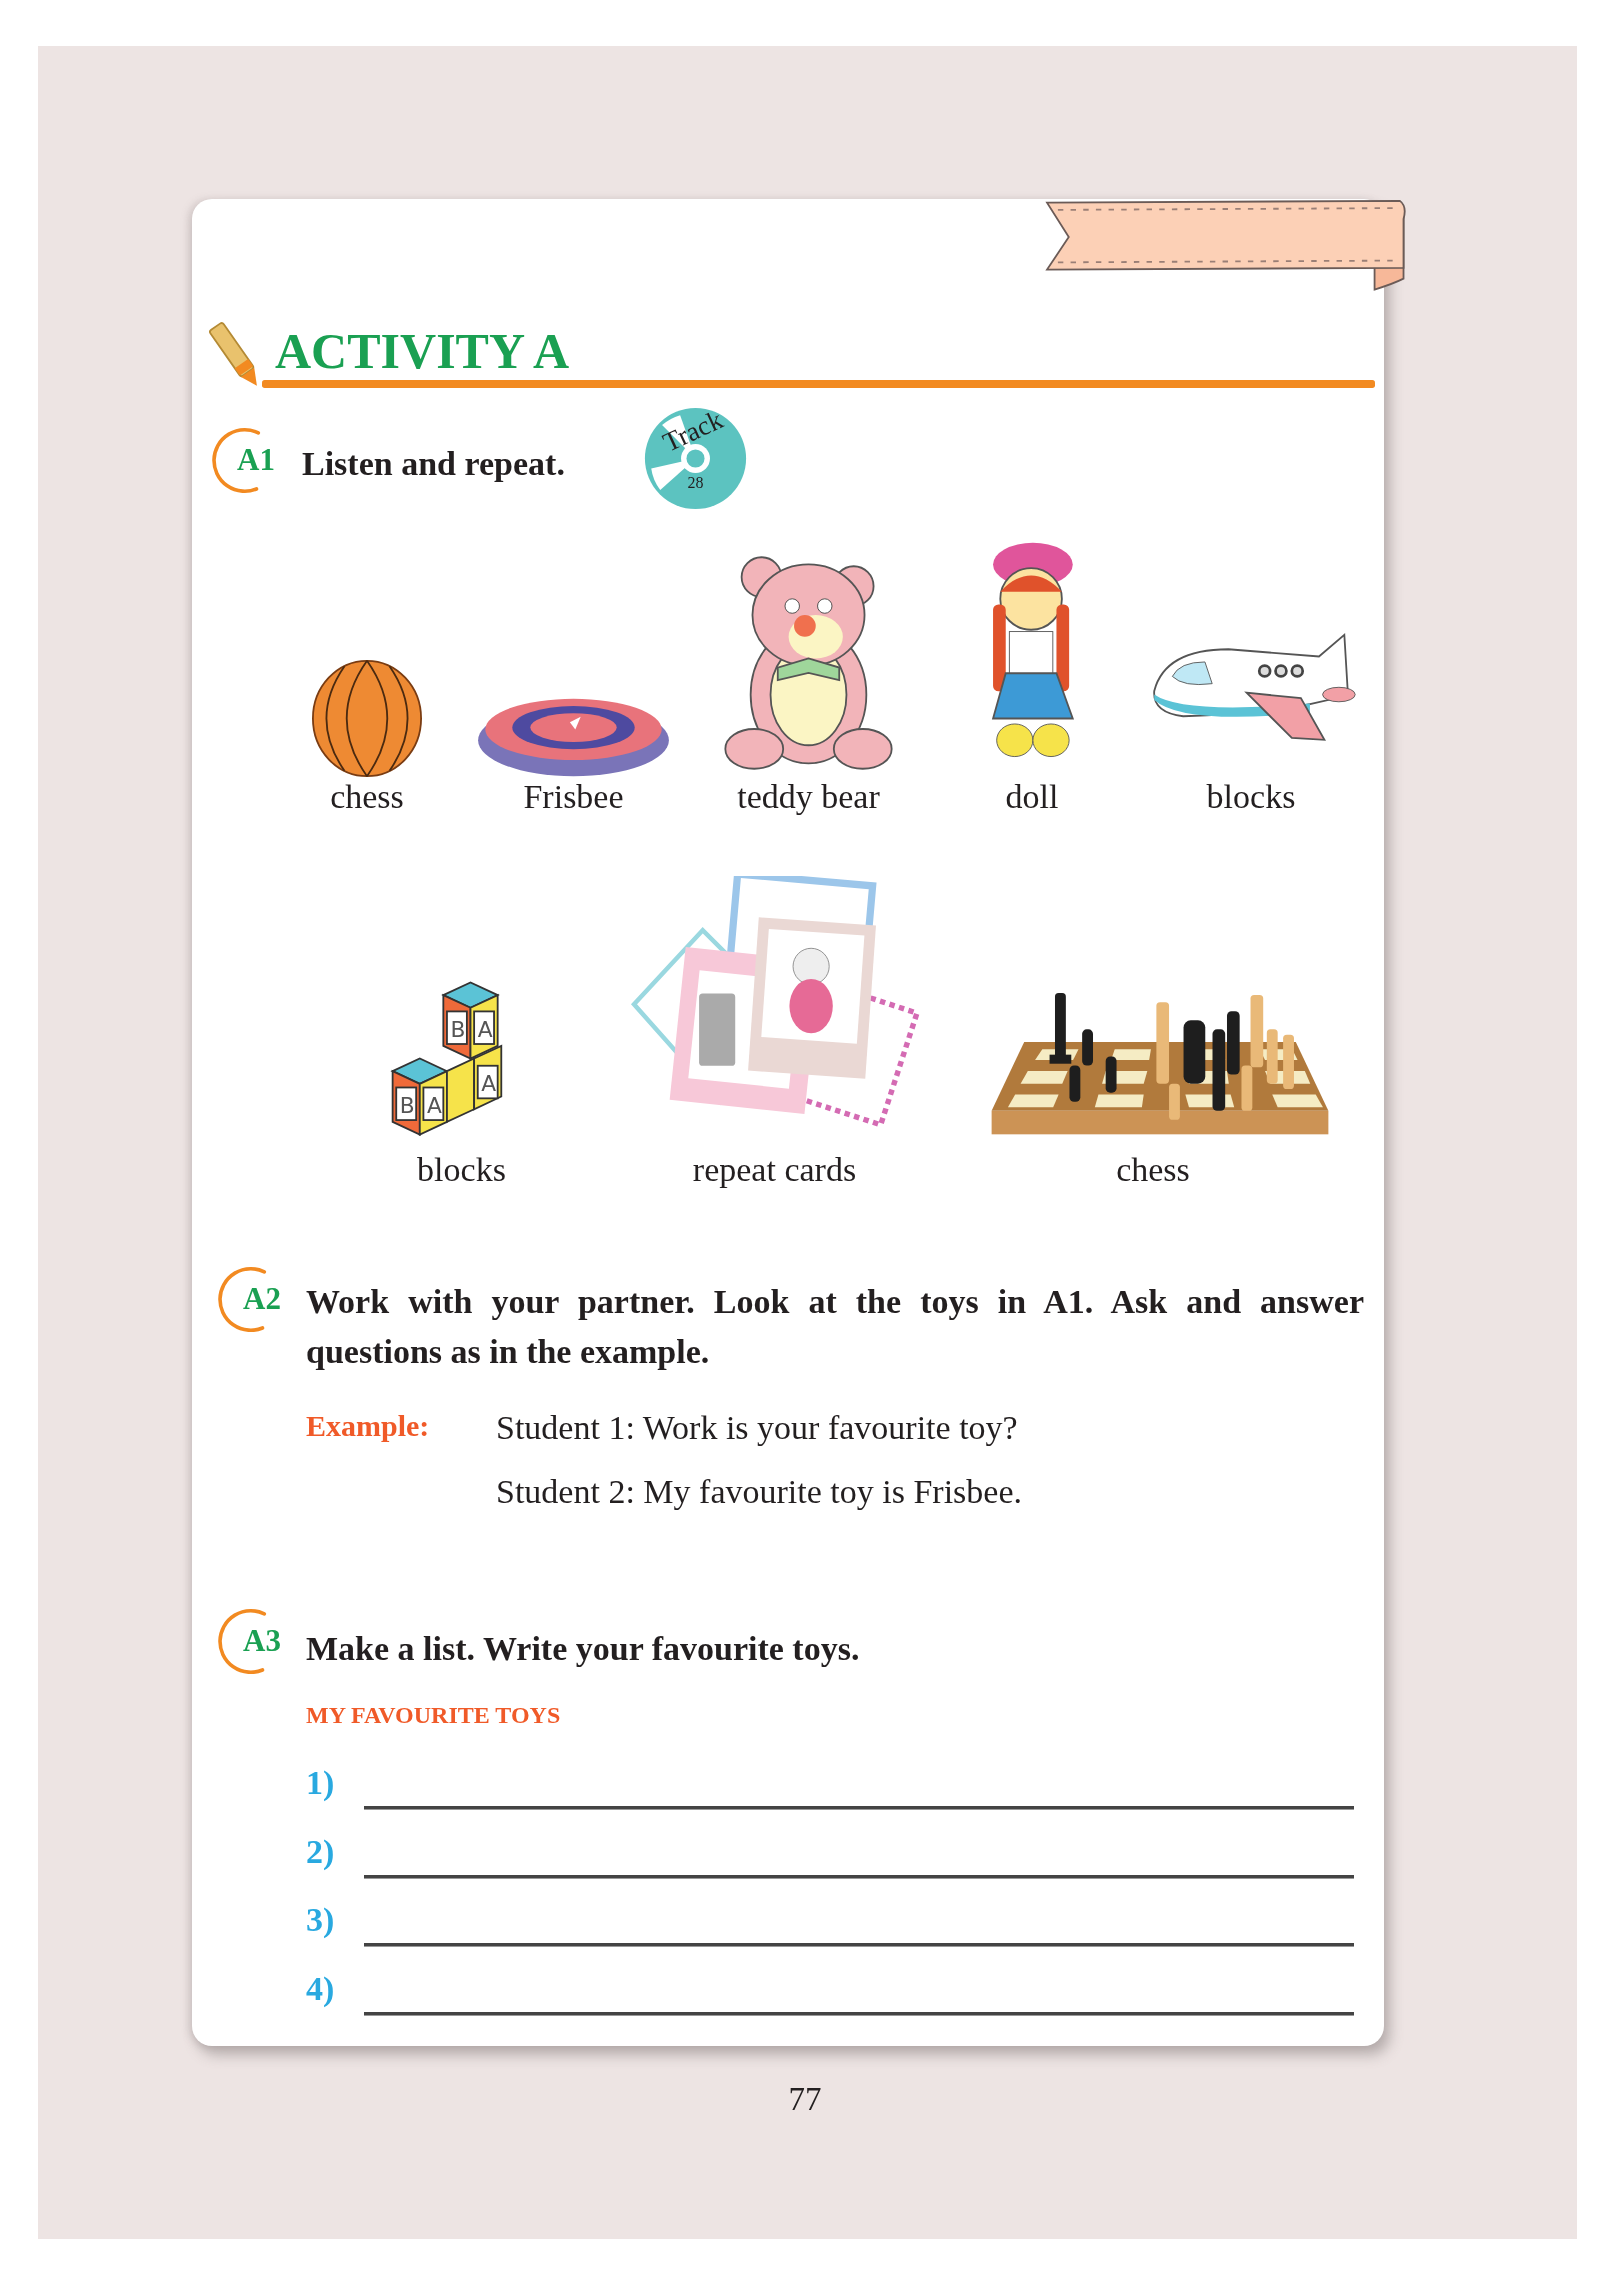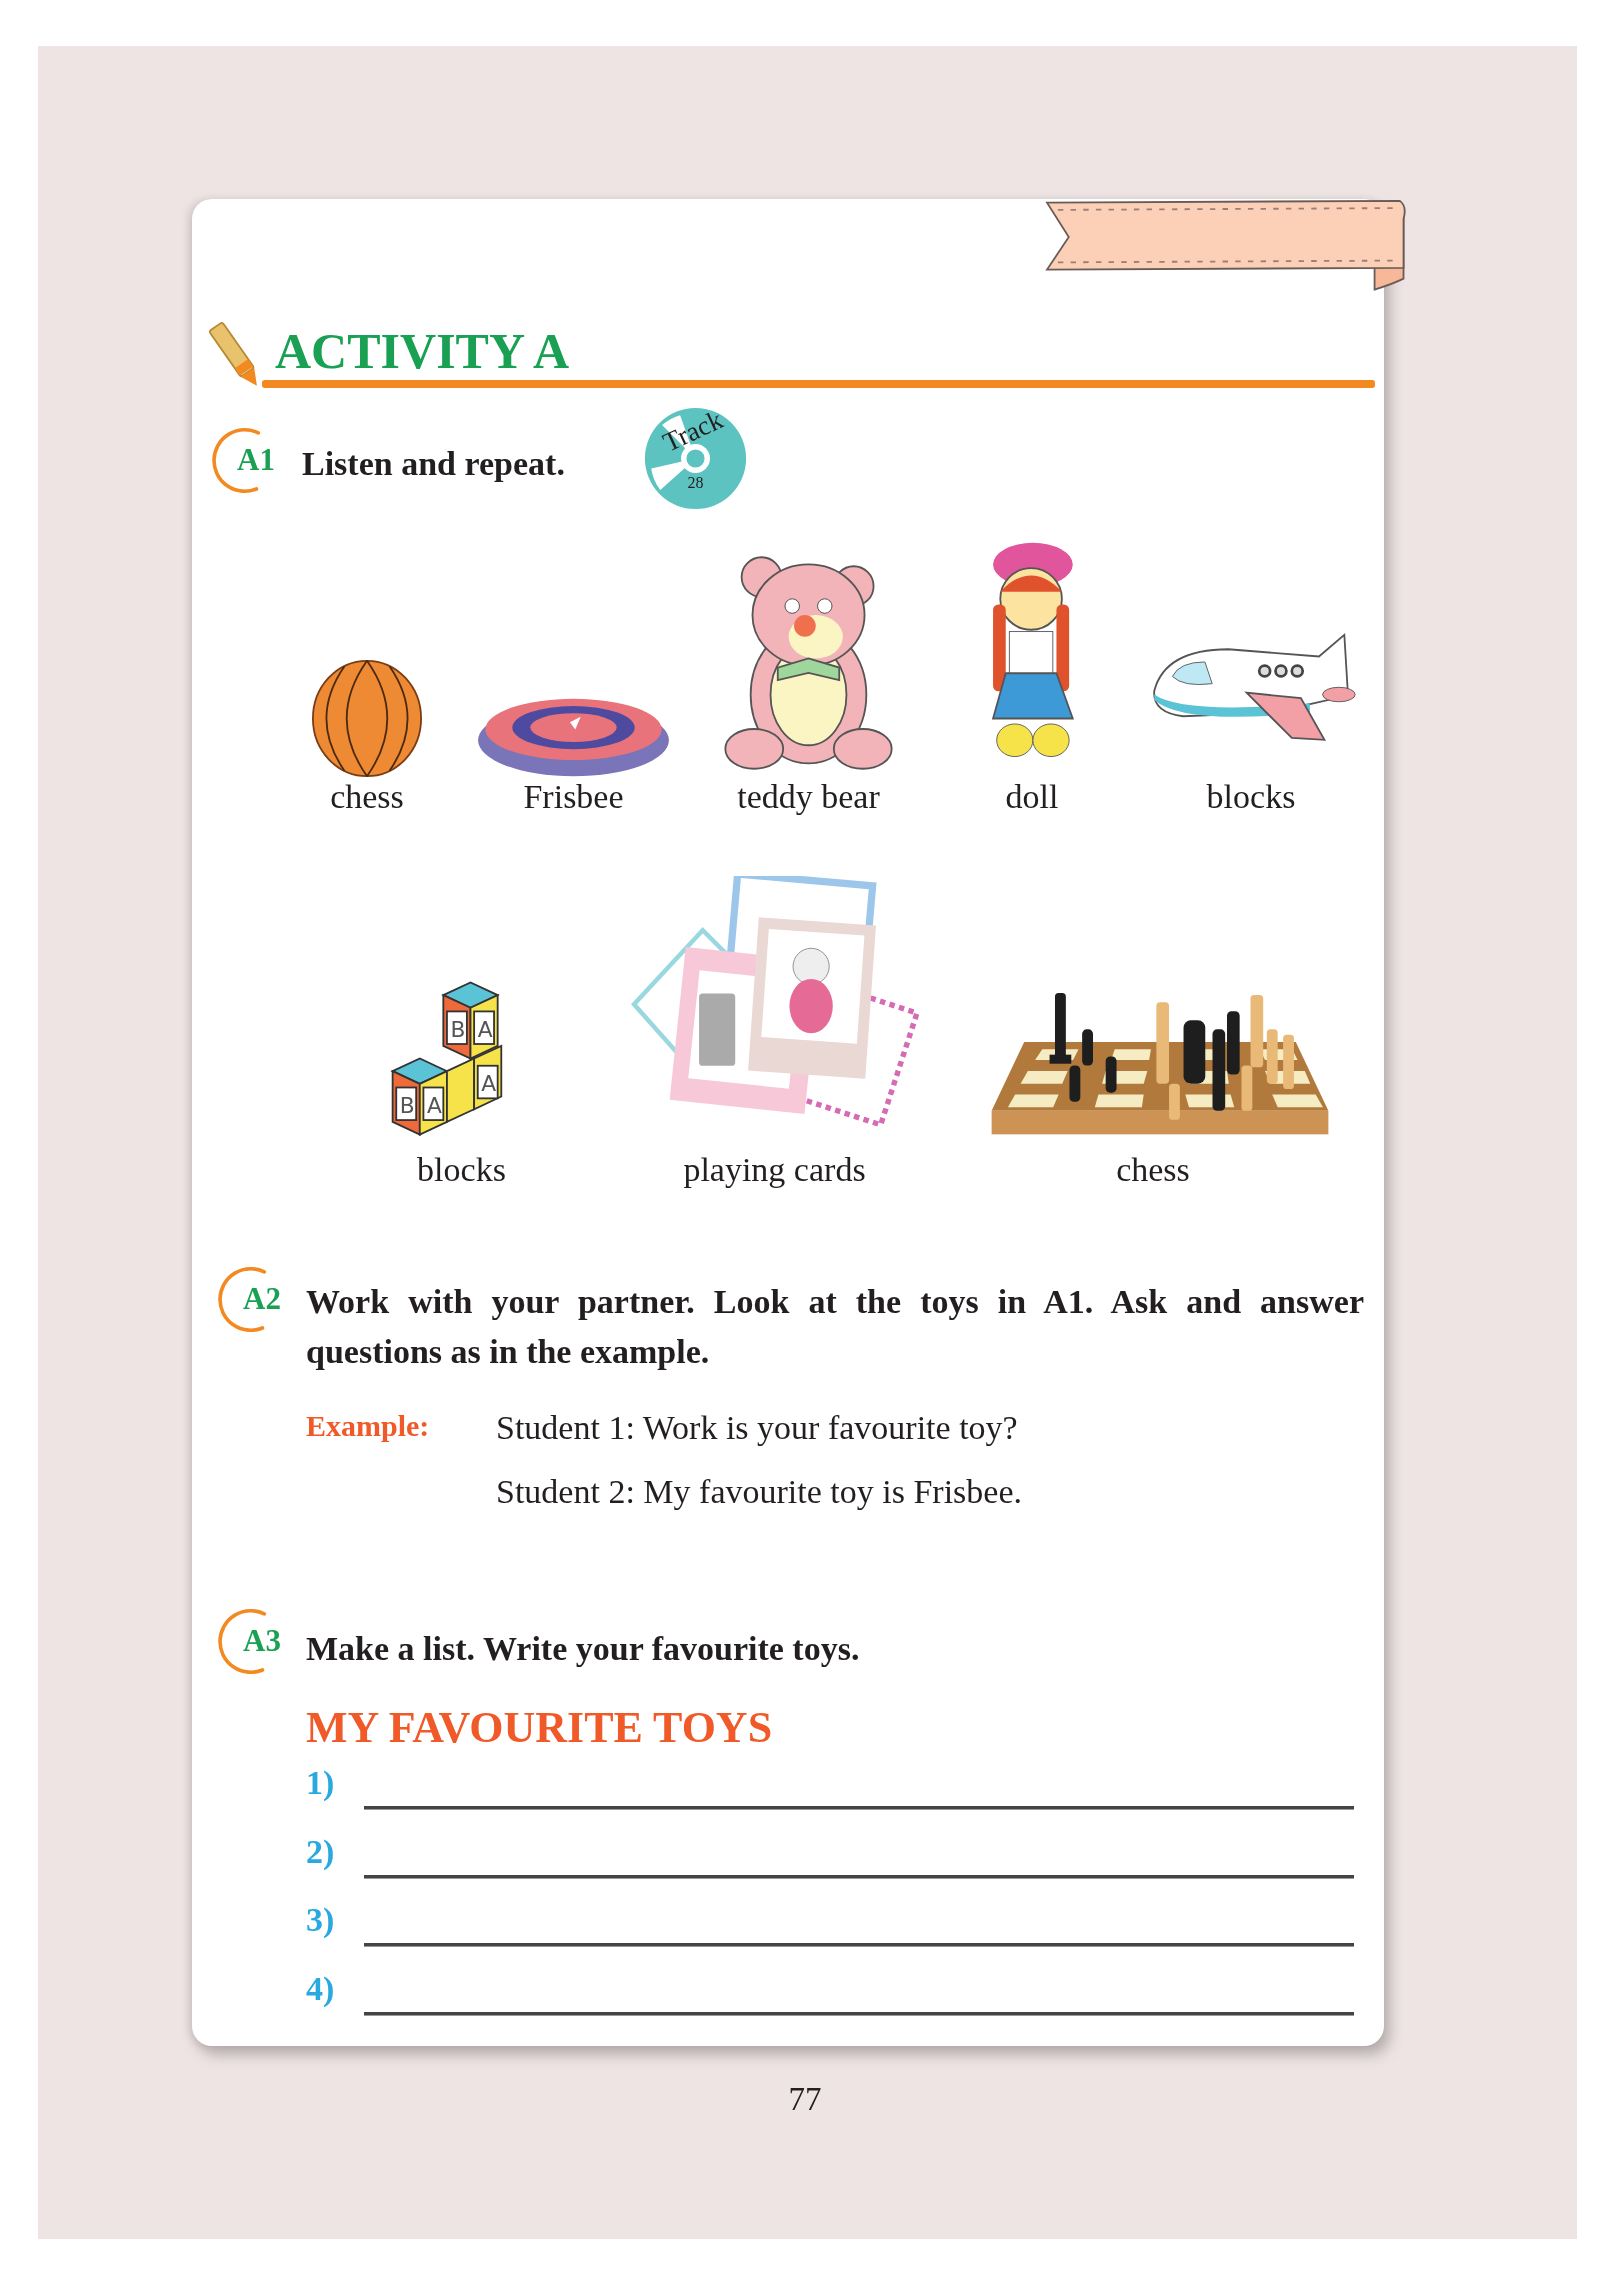--- a/index.html
+++ b/index.html
@@ -28,21 +28,21 @@
     font-size: 31px; font-weight: bold; color: #1aa052;
   }
   .instruction { position: absolute; font-size: 34px; font-weight: bold; color: #231f20; line-height: 51px; }
   .track-disc { position: absolute; left: 644px; top: 407px; width: 103px; height: 103px; }
   .track-disc .word { position: absolute; left: 18px; top: 9px; font-size: 27px; color: #231f20; transform: rotate(-25deg); transform-origin: center; }
   .track-disc .num { position: absolute; left: 0; top: 67px; width: 103px; text-align: center; font-size: 16px; color: #231f20; }
   .toy { position: absolute; text-align: center; }
   .toy-label { position: absolute; font-size: 34px; color: #231f20; text-align: center; white-space: nowrap; }
   .example-label { position: absolute; left: 306px; top: 1409px; font-size: 30px; font-weight: bold; color: #f05a28; }
   .example-line { position: absolute; left: 496px; font-size: 34px; color: #231f20; }
-  .list-heading { position: absolute; left: 306px; top: 1702px; font-size: 44px; font-weight: bold; color: #f05a28; }
+  .list-heading { position: absolute; left: 306px; top: 1702px; font-size: 24px; font-weight: bold; color: #f05a28; }
   .list-row { position: absolute; left: 306px; width: 1049px; height: 54px; }
   .list-num { position: absolute; left: 0; top: 0; font-size: 34px; font-weight: bold; color: #29a9e0; }
   .list-line { position: absolute; left: 58px; top: 42px; width: 990px; height: 2.7px; background: #444; border-bottom: 0.9px solid #999; }
   .page-number { position: absolute; left: 769px; top: 2081px; width: 72px; text-align: center; font-size: 33px; color: #231f20; }
 </style>
 </head>
 <body>
 
 <div class="page-bg"></div>
 <div class="card"></div>
@@ -192,21 +192,21 @@
     <rect x="180" y="130" width="120" height="130" fill="#fff" stroke="#d46bb3" stroke-width="6" stroke-dasharray="6 5" transform="rotate(18 240 195)"></rect>
     <rect x="52" y="86" width="150" height="170" fill="#f7c8d8" transform="rotate(6 127 170)"></rect>
     <rect x="70" y="110" width="112" height="120" fill="#fff" transform="rotate(6 127 170)"></rect>
     <rect x="76" y="130" width="40" height="80" fill="#aaa" rx="4"></rect>
     <rect x="136" y="50" width="130" height="170" fill="#ead8d4" transform="rotate(4 200 135)"></rect>
     <rect x="148" y="62" width="106" height="120" fill="#fff" transform="rotate(4 200 135)"></rect>
     <circle cx="200" cy="100" r="20" fill="#eee" stroke="#888"></circle>
     <ellipse cx="200" cy="144" rx="24" ry="30" fill="#e66a96"></ellipse>
   </svg>
 </div>
-<div class="toy-label" style="left:630px;top:1151px;width:289px">playing cards</div>
+<div class="toy-label" style="left:630px;top:1151px;width:289px">repeat cards</div>
 
 <div class="toy" style="left:988px;top:984px;width:344px;height:154px">
   <svg width="344" height="154" viewBox="0 0 380 170">
     <polygon points="40,64 340,64 376,140 4,140" fill="#b17a3c"></polygon>
     <g fill="#f5ecc4">
       <polygon points="60,72 100,72 94,84 52,84"></polygon>
       <polygon points="140,72 180,72 178,84 136,84"></polygon>
       <polygon points="220,72 260,72 262,84 222,84"></polygon>
       <polygon points="300,72 336,72 342,84 306,84"></polygon>
       <polygon points="44,96 88,96 82,110 36,110"></polygon>

